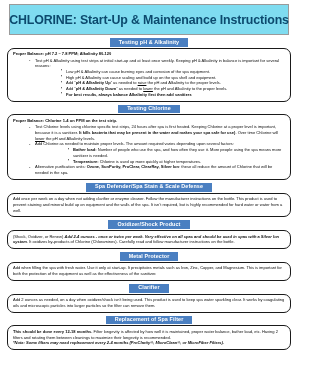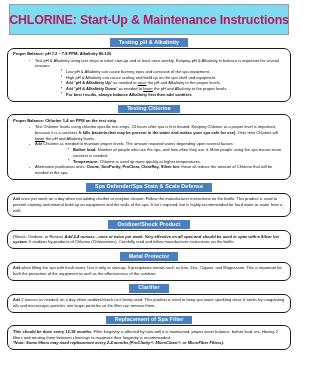--- a/index.html
+++ b/index.html
@@ -30,21 +30,21 @@
     border: 1px solid #9a9a9a;
     height: 31px;
     display: flex;
     align-items: center;
     justify-content: center;
     box-sizing: border-box;
   }
   .title-text {
     font-size: 12.4px;
     font-weight: bold;
-    color: #be185d;
+    color: #0c4a6e;
     letter-spacing: -0.15px;
     white-space: nowrap;
   }
 
   
   .sec-head-row {
     display: flex;
     justify-content: center;
     margin-top: 3px;
     margin-bottom: 1px;

